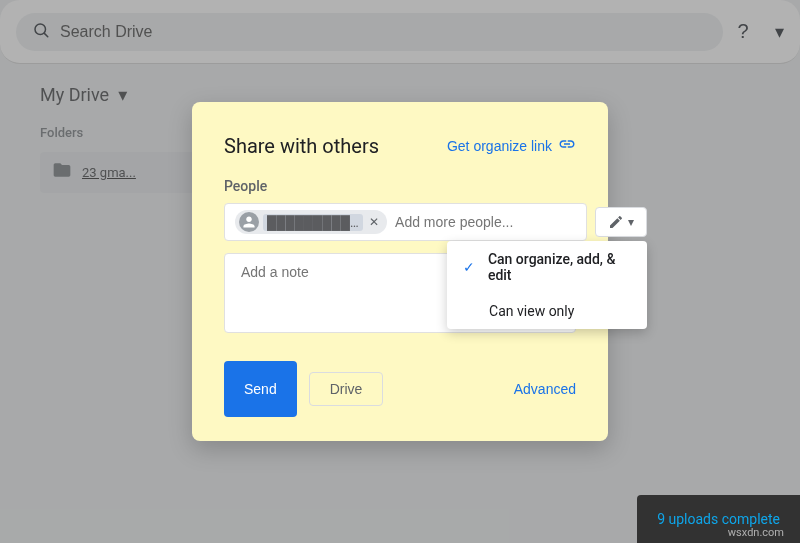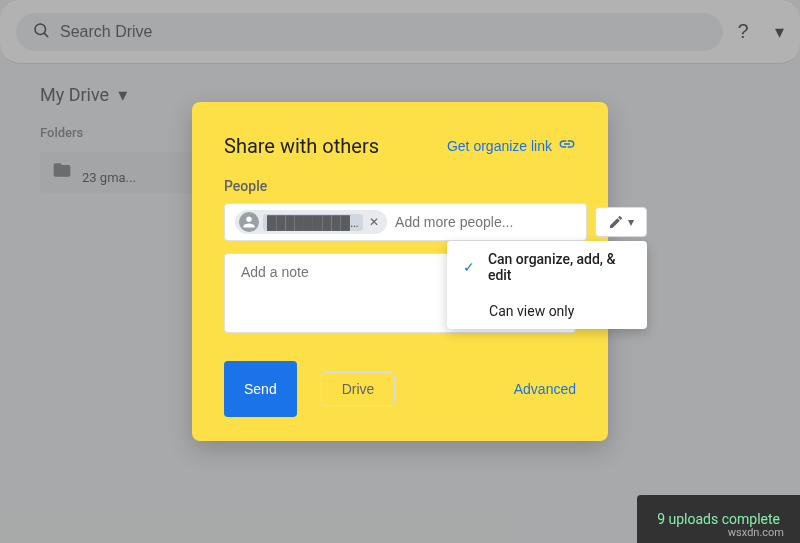--- a/index.html
+++ b/index.html
@@ -85,27 +85,28 @@
       margin-bottom: 20px;
     }
     .section-label {
       font-size: 13px;
       font-weight: 500;
       color: #5f6368;
       margin-bottom: 12px;
     }
     .folder-item {
       display: flex;
-      align-items: flex-end;
+      align-items: center;
       gap: 10px;
       padding: 8px 12px;
       background: #e8eaed;
       border-radius: 4px;
       width: 160px;
       cursor: pointer;
+      text-decoration: underline;
     }
     .folder-icon {
       color: #5f6368;
       font-size: 20px;
     }
     .folder-name {
       font-size: 13px;
       color: #202124;
     }
 
@@ -115,21 +116,21 @@
       top: 0; left: 0; right: 0; bottom: 0;
       background: rgba(0,0,0,0.3);
       z-index: 10;
       display: flex;
       align-items: center;
       justify-content: center;
     }
 
     
     .dialog {
-      background: #fde047;
+      background: #fef9c3;
       border-radius: 8px;
       width: 416px;
       padding: 32px 32px 24px;
       position: relative;
       box-shadow: 0 8px 24px rgba(0,0,0,0.2);
     }
     .dialog-header {
       display: flex;
       justify-content: space-between;
       align-items: center;
@@ -282,21 +283,21 @@
     }
     .send-btn {
       background: #1a73e8;
       color: #fff;
       border: none;
       border-radius: 4px;
       padding: 20px 20px;
       font-size: 14px;
       font-weight: 500;
       cursor: pointer;
-      margin-right: 24px;
+      margin-right: 12px;
     }
     .cancel-btn {
       background: transparent;
       color: #5f6368;
       border: 1px solid #dadce0;
       border-radius: 4px;
       padding: 8px 20px;
       font-size: 14px;
       cursor: pointer;
     }
@@ -308,21 +309,21 @@
       font-size: 14px;
       cursor: pointer;
     }
 
     
     .upload-toast {
       position: absolute;
       bottom: 0;
       right: 0;
       background: #323232;
-      color: #86efac;
+      color: #0ea5e9;
       padding: 16px 20px;
       font-size: 14px;
       border-radius: 4px 0 0 0;
       z-index: 20;
     }
 
     .watermark {
       position: absolute;
       bottom: 4px;
       right: 16px;

